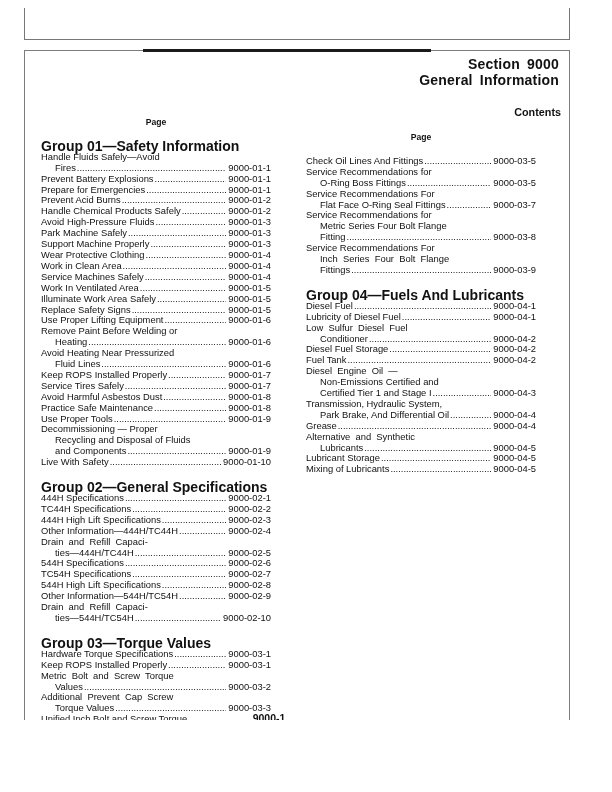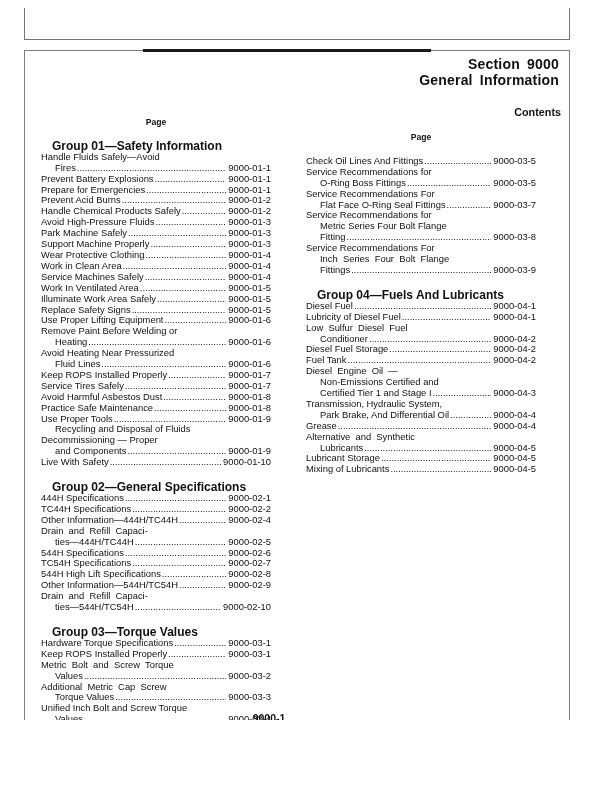--- a/index.html
+++ b/index.html
@@ -69,23 +69,22 @@
   .toc-col-left  { left: 16px;  top: 66px; }
   .toc-col-right { left: 281px; top: 81px; }
   .page-label {
     text-align: center;
     font-weight: bold;
     font-size: 8.6px;
     margin-bottom: 13px;
   }
   .group-heading {
     font-weight: bold;
-    font-size: 12px;
+    font-size: 14px;
     white-space: pre-wrap;
-    margin-left: 11px;
   }
   .toc-gap { height: 14px; }
   .pre-line { white-space: pre-wrap; }
   .dot-row { display: flex; }
   .dot-row .t { white-space: pre-wrap; flex: 0 0 auto; }
   .dot-row .dots {
     flex: 1 1 auto;
     min-width: 4px;
     overflow: hidden;
     white-space: nowrap;
@@ -292,22 +291,22 @@
           </div>
         </div>
         <div class="toc-entry">
           <div class="dot-row">
             <span class="t">Use Proper Tools</span>
             <span class="dots"></span>
             <span class="pn">9000-01-9</span>
           </div>
         </div>
         <div class="toc-entry">
+          <div class="pre-line">Decommissioning — Proper</div>
           <div class="pre-line indent">Recycling and Disposal of Fluids</div>
-          <div class="pre-line">Decommissioning — Proper</div>
           <div class="dot-row indent">
             <span class="t">and Components</span>
             <span class="dots"></span>
             <span class="pn">9000-01-9</span>
           </div>
         </div>
         <div class="toc-entry">
           <div class="dot-row">
             <span class="t">Live With Safety</span>
             <span class="dots"></span>
@@ -325,20 +324,27 @@
         </div>
         <div class="toc-entry">
           <div class="dot-row">
             <span class="t">TC44H Specifications</span>
             <span class="dots"></span>
             <span class="pn">9000-02-2</span>
           </div>
         </div>
         <div class="toc-entry">
           <div class="dot-row">
+            <span class="t">444H High Lift Specifications</span>
+            <span class="dots"></span>
+            <span class="pn">9000-02-3</span>
+          </div>
+        </div>
+        <div class="toc-entry">
+          <div class="dot-row">
             <span class="t">Other Information—444H/TC44H</span>
             <span class="dots"></span>
             <span class="pn">9000-02-4</span>
           </div>
         </div>
         <div class="toc-entry">
           <div class="pre-line">Drain  and  Refill  Capaci-</div>
           <div class="dot-row indent">
             <span class="t">ties—444H/TC44H</span>
             <span class="dots"></span>
@@ -399,21 +405,21 @@
         </div>
         <div class="toc-entry">
           <div class="pre-line">Metric  Bolt  and  Screw  Torque</div>
           <div class="dot-row indent">
             <span class="t">Values</span>
             <span class="dots"></span>
             <span class="pn">9000-03-2</span>
           </div>
         </div>
         <div class="toc-entry">
-          <div class="pre-line">Additional  Metric  Cap  Screw</div>
+          <div class="pre-line">Additional  Prevent  Cap  Screw</div>
           <div class="dot-row indent">
             <span class="t">Torque Values</span>
             <span class="dots"></span>
             <span class="pn">9000-03-3</span>
           </div>
         </div>
         <div class="toc-entry">
           <div class="pre-line">Unified Inch Bolt and Screw Torque</div>
           <div class="dot-row indent">
             <span class="t">Values</span>

